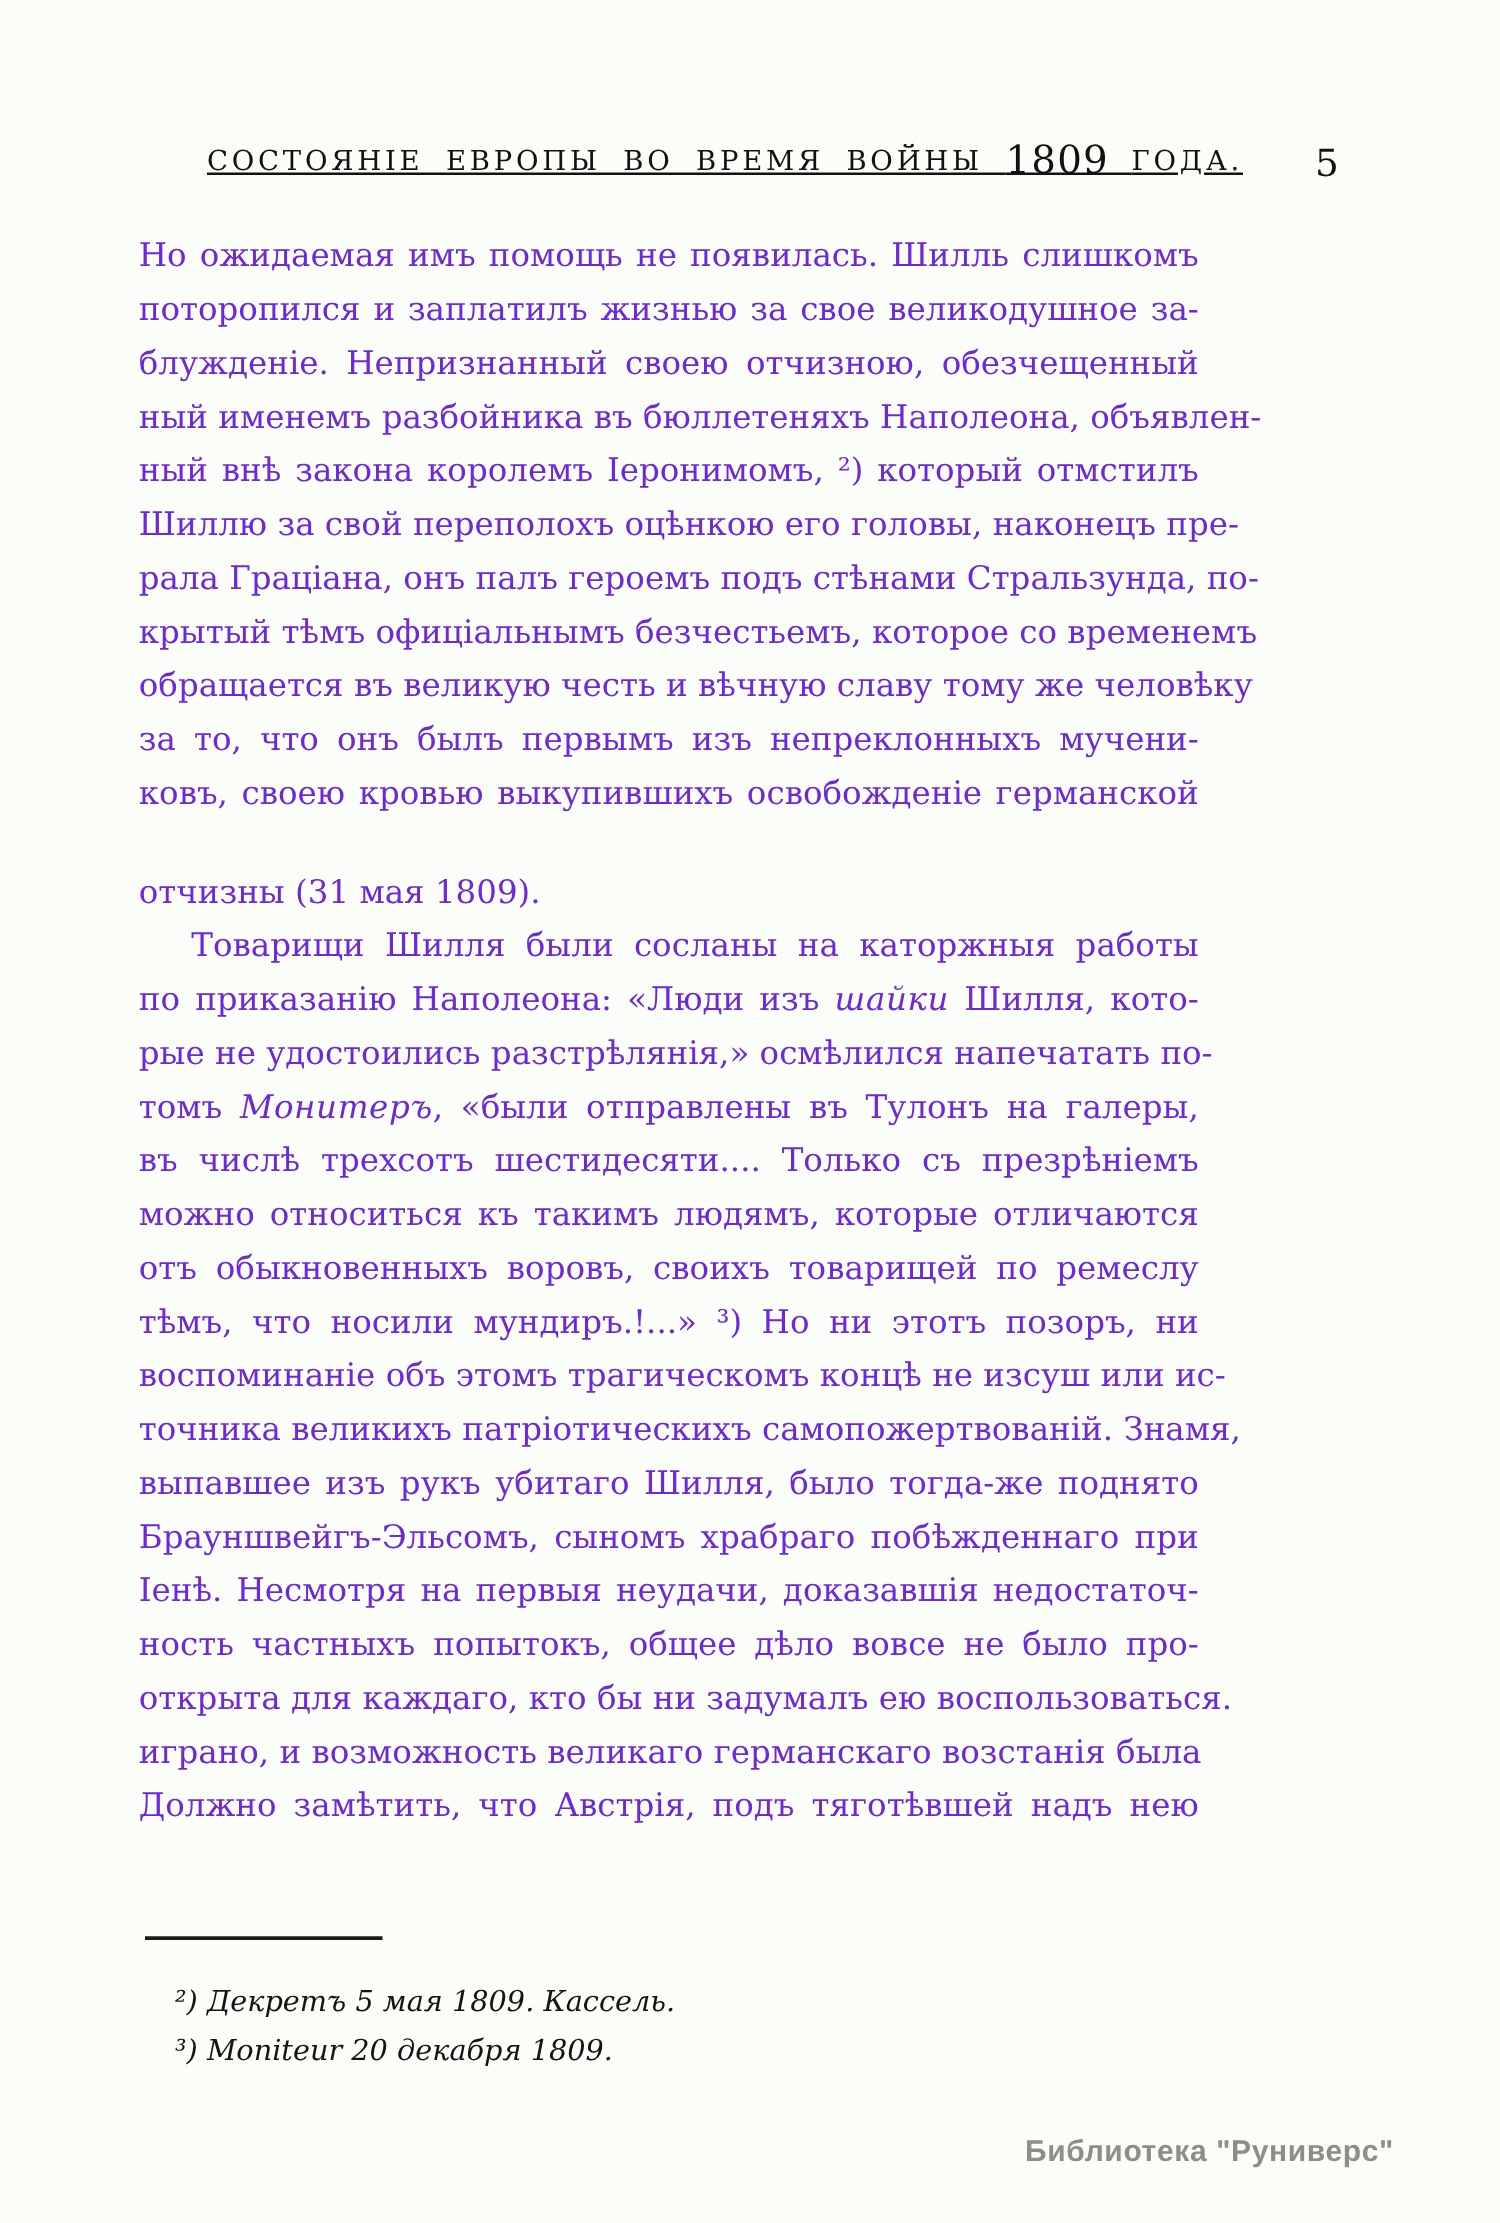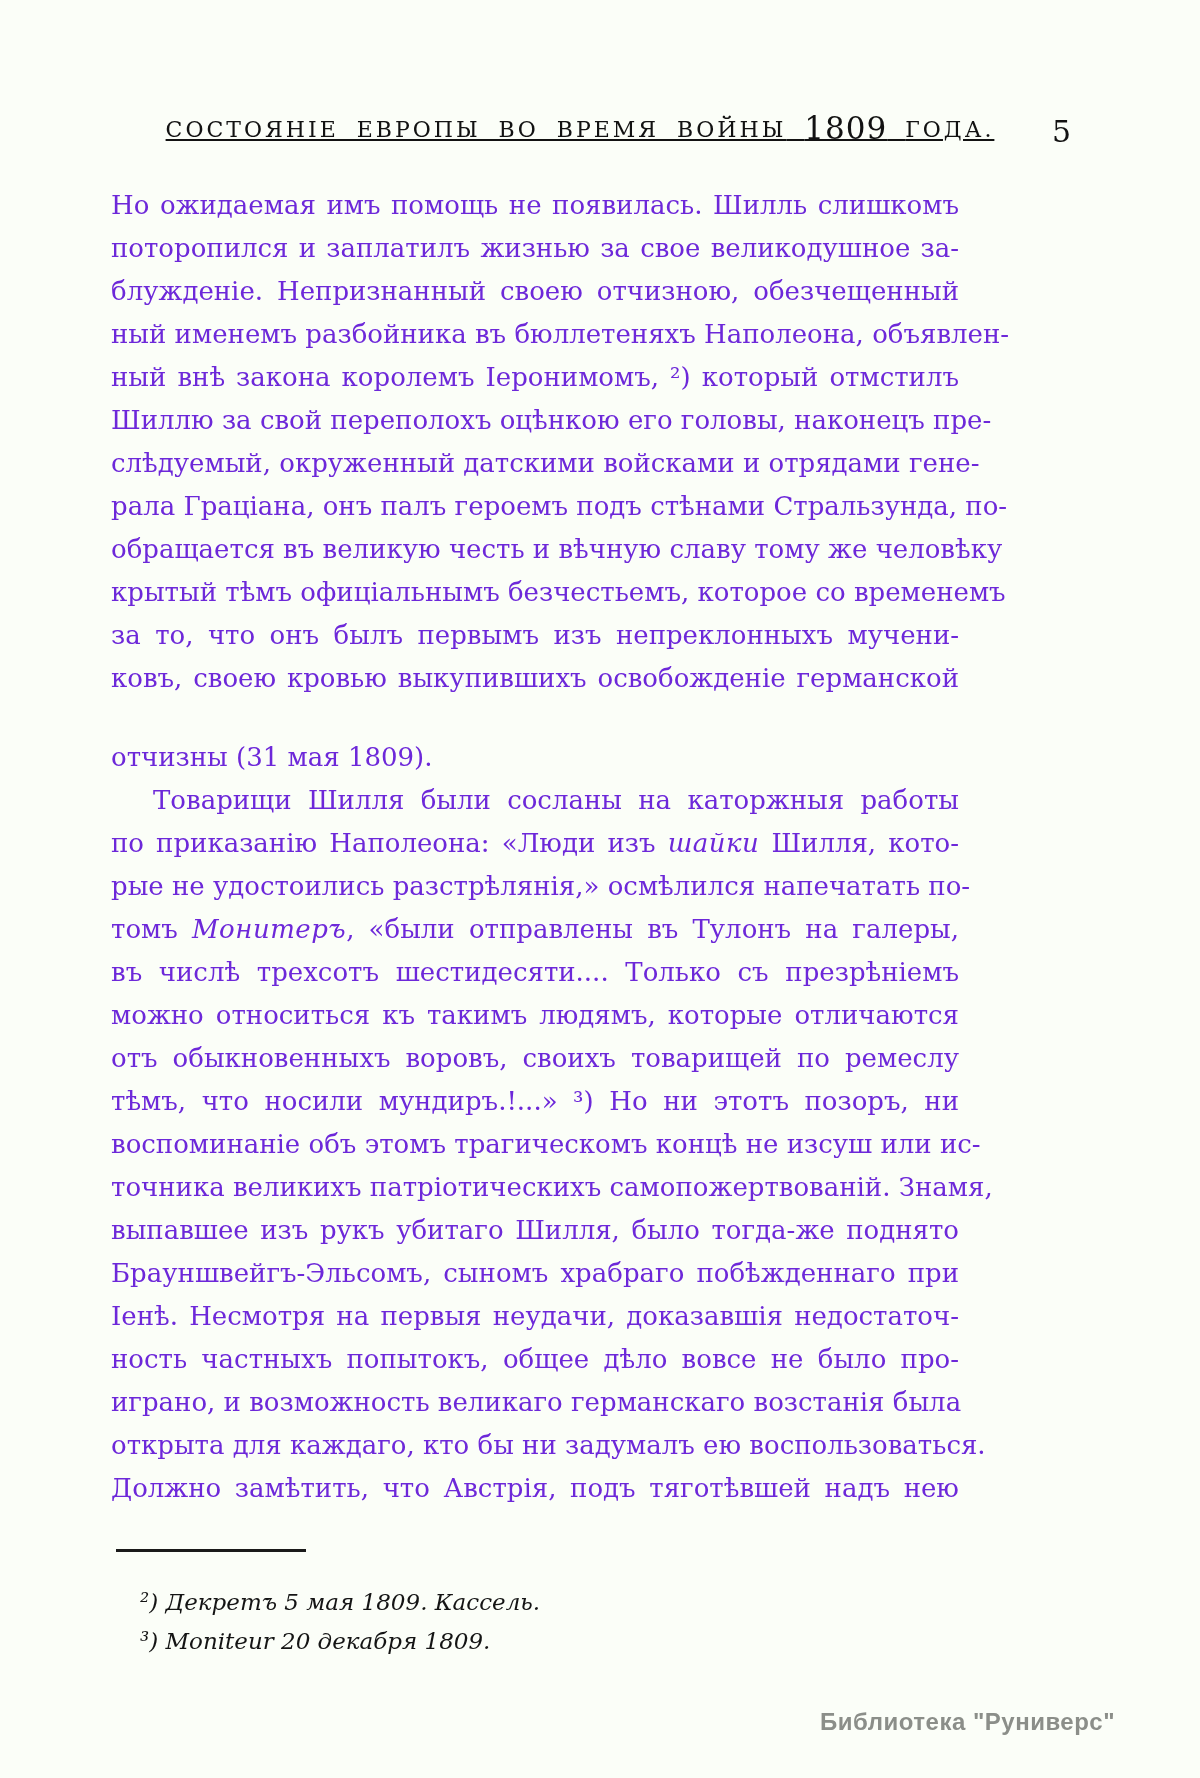--- a/index.html
+++ b/index.html
@@ -106,43 +106,42 @@
 
   <div class="page-number">5</div>
 
   <div class="body-text" id="body-text">
       <div class="line"><span>Но ожидаемая имъ помощь не появилась. Шилль слишкомъ</span></div>
       <div class="line"><span>поторопился и заплатилъ жизнью за свое великодушное за-</span></div>
       <div class="line"><span>блужденіе. Непризнанный своею отчизною, обезчещенный</span></div>
       <div class="line"><span>ный именемъ разбойника въ бюллетеняхъ Наполеона, объявлен-</span></div>
       <div class="line"><span>ный внѣ закона королемъ Іеронимомъ, ²) который отмстилъ</span></div>
       <div class="line"><span>Шиллю за свой переполохъ оцѣнкою его головы, наконецъ пре-</span></div>
-      <div class="line"><span>слѣдуемый, окруженный датскими войсками и отрядами гене-</span></div>
       <div class="line"><span>рала Граціана, онъ палъ героемъ подъ стѣнами Стральзунда, по-</span></div>
+      <div class="line"><span>крытый тѣмъ офиціальнымъ безчестьемъ, которое со временемъ</span></div>
       <div class="line"><span>обращается въ великую честь и вѣчную славу тому же человѣку</span></div>
-      <div class="line"><span>крытый тѣмъ офиціальнымъ безчестьемъ, которое со временемъ</span></div>
       <div class="line"><span>за то, что онъ былъ первымъ изъ непреклонныхъ мучени-</span></div>
       <div class="line"><span>ковъ, своею кровью выкупившихъ освобожденіе германской</span></div>
       <div class="line para-end"><span>отчизны (31 мая 1809).</span></div>
       <div class="line indent"><span>Товарищи Шилля были сосланы на каторжныя работы</span></div>
       <div class="line"><span>по приказанію Наполеона: «Люди изъ </span><i>шайки</i><span> Шилля, кото-</span></div>
       <div class="line"><span>рые не удостоились разстрѣлянія,» осмѣлился напечатать по-</span></div>
       <div class="line"><span>томъ </span><i>Монитеръ</i><span>, «были отправлены въ Тулонъ на галеры,</span></div>
       <div class="line"><span>въ числѣ трехсотъ шестидесяти.... Только съ презрѣніемъ</span></div>
       <div class="line"><span>можно относиться къ такимъ людямъ, которые отличаются</span></div>
       <div class="line"><span>отъ обыкновенныхъ воровъ, своихъ товарищей по ремеслу</span></div>
       <div class="line"><span>тѣмъ, что носили мундиръ.!...» ³) Но ни этотъ позоръ, ни</span></div>
       <div class="line"><span>воспоминаніе объ этомъ трагическомъ концѣ не изсуш или ис-</span></div>
       <div class="line"><span>точника великихъ патріотическихъ самопожертвованій. Знамя,</span></div>
       <div class="line"><span>выпавшее изъ рукъ убитаго Шилля, было тогда-же поднято</span></div>
       <div class="line"><span>Брауншвейгъ-Эльсомъ, сыномъ храбраго побѣжденнаго при</span></div>
       <div class="line"><span>Іенѣ. Несмотря на первыя неудачи, доказавшія недостаточ-</span></div>
       <div class="line"><span>ность частныхъ попытокъ, общее дѣло вовсе не было про-</span></div>
+      <div class="line"><span>открыта для каждаго, кто бы ни задумалъ ею воспользоваться.</span></div>
       <div class="line"><span>играно, и возможность великаго германскаго возстанія была</span></div>
-      <div class="line"><span>открыта для каждаго, кто бы ни задумалъ ею воспользоваться.</span></div>
       <div class="line"><span>Должно замѣтить, что Австрія, подъ тяготѣвшей надъ нею</span></div>
     </div>
 
   <div class="fn-rule"></div>
 
   <div class="footnotes" id="footnotes">
       <div class="fn-line">²) Декретъ 5 мая 1809. Кассель.</div>
       <div class="fn-line">³) Moniteur 20 декабря 1809.</div>
     </div>
 

